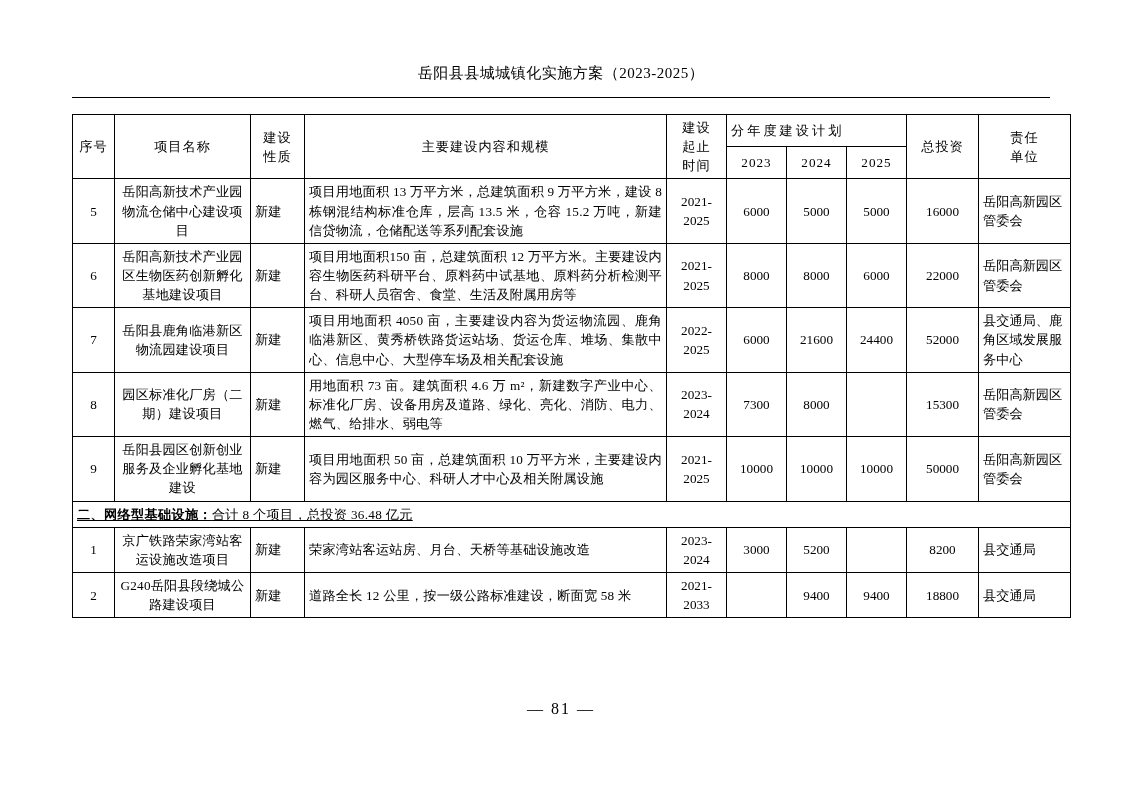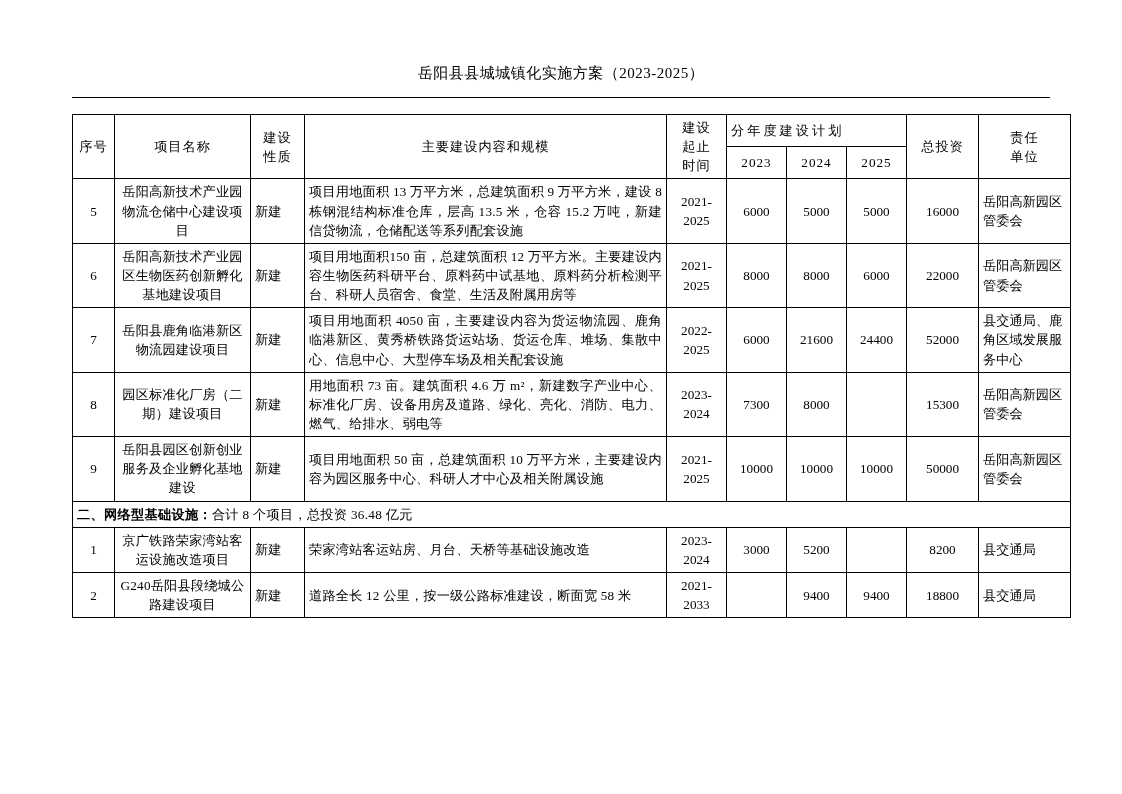--- a/index.html
+++ b/index.html
@@ -81,20 +81,21 @@
     letter-spacing: 0.2px;
   }
   .namecell {
     text-align: center;
     letter-spacing: 0.2px;
   }
   .section-row td {
     text-align: left;
     padding: 8px 10px;
     letter-spacing: 0.3px;
+    text-decoration: underline;
   }
   .section-title {
     font-weight: bold;
   }
   .time-two {
     line-height: 1.3;
   }
   .footer-page {
     position: absolute;
     top: 700px;
@@ -254,14 +255,15 @@
           <td class="c-y"></td>
           <td class="c-y">9400</td>
           <td class="c-y">9400</td>
           <td class="c-tot">18800</td>
           <td class="c-unit">县交通局</td>
         </tr>
       </tbody>
     </table>
   </div>
 
+  <div class="footer-page">— 81 —</div>
 
 </div>
 
 </body></html>

